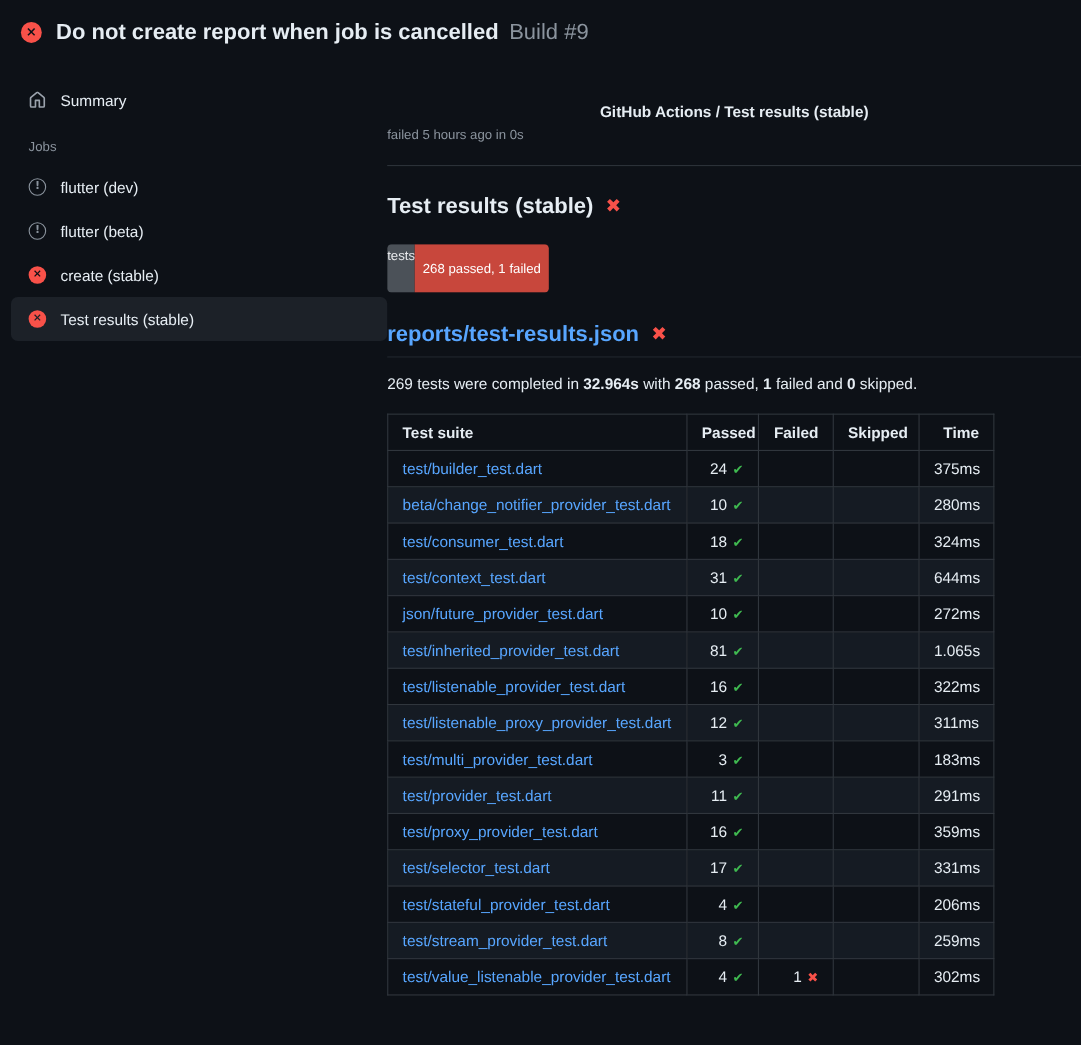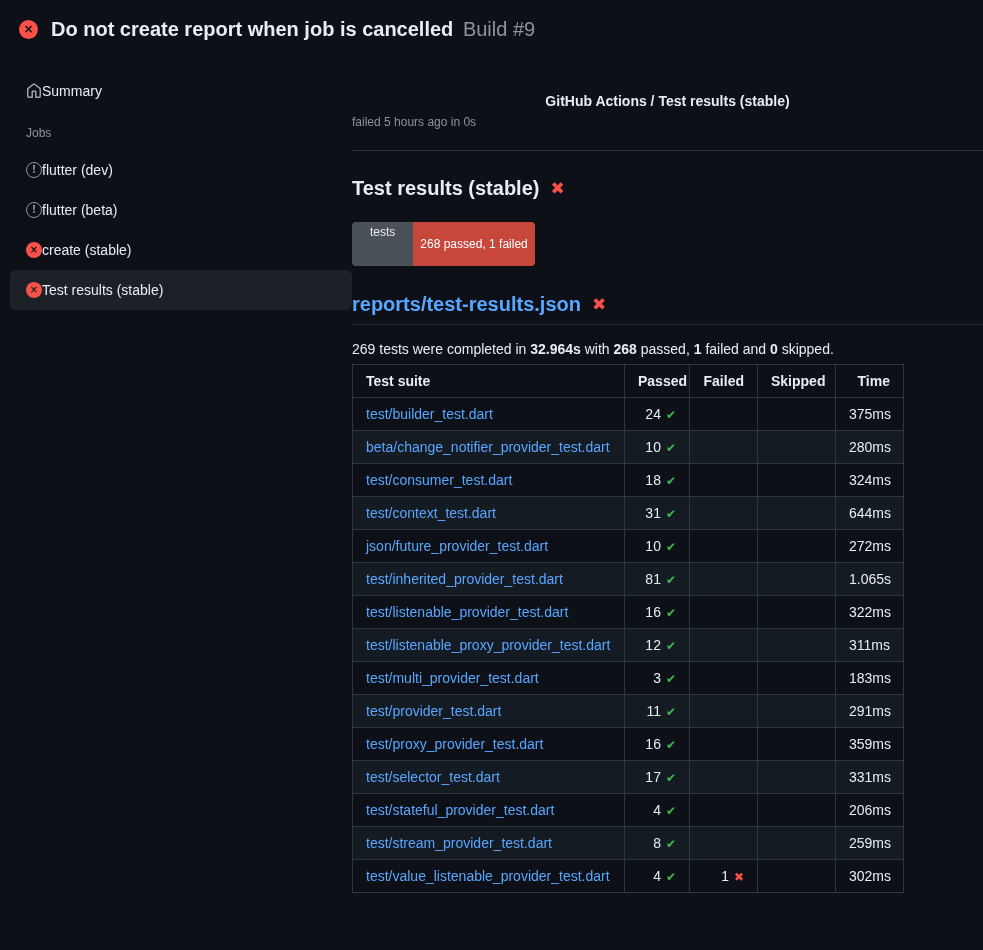--- a/index.html
+++ b/index.html
@@ -21,21 +21,21 @@
   .circle-icon.header-size { width: 19px; height: 19px; background: #f85149; color: #0d1117; font-size: 12px; }
   h1 { margin: 0; font-size: 20px; font-weight: 600; line-height: 1.2; }
   .build { color: #8b949e; font-weight: 400; margin-left: 4px; }
 
   
   .layout { display: flex; align-items: flex-start; }
 
   
   .sidebar { width: 342px; margin-left: 10px; flex: none; padding-top: 16px; }
   .sidebar-item {
-    display: flex; align-items: center; padding: 0 16px;
+    display: flex; align-items: center; gap: 13px; padding: 0 16px;
     border-radius: 6px; font-size: 14px; height: 38px; cursor: pointer; color: #e6edf3;
   }
   .summary-item { margin-bottom: 10px; }
   .home-icon { display: inline-flex; flex: none; }
   .jobs-heading { font-size: 12px; color: #8b949e; margin: 16px 16px 10px; }
   .job-item { height: 40px; }
   .job-item.selected { background: #1c2128; }
   .circle-icon.failed { width: 16px; height: 16px; background: #f85149; color: #0d1117; font-size: 10px; }
   .job-item.selected .circle-icon.failed { color: #1c2128; }
   .circle-icon.neutral {
@@ -46,34 +46,34 @@
   
   main { flex: 1; min-width: 0; padding-top: 37px; }
   .breadcrumb { margin: 0; font-size: 14px; font-weight: 700; cursor: pointer; text-align: center; }
   .meta { margin: 6px 0 0; font-size: 12px; color: #8b949e; }
   .divider { border: none; border-top: 1px solid #2b3138; margin: 21px 0 0; }
 
   .check-title { display: flex; align-items: center; gap: 11px; margin: 26px 0 0; font-size: 20px; font-weight: 600; }
   .x-mark { color: #f85149; font-size: 17px; font-weight: 700; font-family: "DejaVu Sans", sans-serif; line-height: 1; }
 
   .badge { display: inline-flex; margin-top: 22px; font-size: 12px; border-radius: 4px; overflow: hidden; line-height: 1; }
-  .badge-label { background: #4b5158; padding: 4px 18px; color: #e8eaed; }
+  .badge-label { background: #4b5158; padding: 4px 0; color: #e8eaed; }
   .badge-value { background: #c8473c; padding: 16px 7px; color: #ffffff; }
 
   .report-heading {
     display: flex; align-items: center; gap: 11px; margin: 27px 0 0;
     padding-bottom: 8px; border-bottom: 1px solid #21262d; font-size: 20px; font-weight: 700;
   }
   .report-link { color: #58a6ff; cursor: pointer; text-decoration: none; }
 
   .summary-line { margin: 16px 0 0; font-size: 14px; color: #e6edf3; }
   .summary-line strong { font-weight: 700; }
 
   
-  table { border-collapse: collapse; table-layout: fixed; width: 551px; margin-top: 7px; font-size: 14px; border-radius: 27px; }
+  table { border-collapse: collapse; table-layout: fixed; width: 551px; margin-top: 19px; font-size: 14px; border-radius: 27px; }
   th, td { border: 1px solid #30363d; padding: 8px 13px; text-align: left; white-space: nowrap; overflow: hidden; }
   th { font-weight: 600; color: #e6edf3; }
   th.num, td.num { text-align: right; }
   tbody tr:nth-child(even) { background: #151b23; }
   .suite-link { color: #58a6ff; cursor: pointer; text-decoration: none; }
   .check { color: #3fb950; margin-left: 5px; font-family: "DejaVu Sans", sans-serif; font-size: 12px; font-weight: 700; }
   .cross { color: #f85149; margin-left: 5px; font-family: "DejaVu Sans", sans-serif; font-size: 12px; font-weight: 700; }
 </style>
 </head>
 <body>

